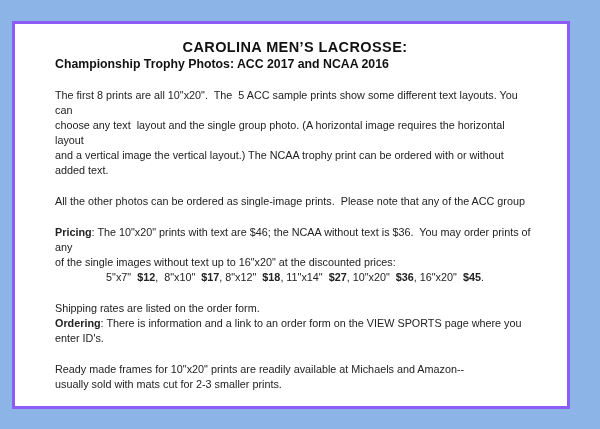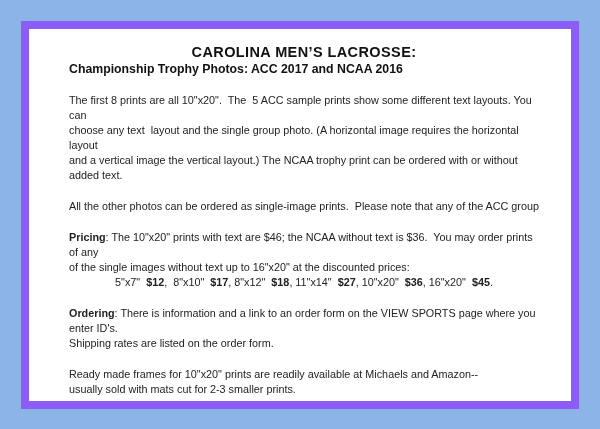--- a/index.html
+++ b/index.html
@@ -9,27 +9,27 @@
   body {
     width: 600px;
     height: 429px;
     background: #8db4e6;
     font-family: "Liberation Sans", sans-serif;
     position: relative;
     overflow: hidden;
   }
   .card {
     position: absolute;
-    left: 21px;
+    left: 12px;
     top: 21px;
     width: 558px;
     height: 388px;
     box-sizing: border-box;
     background: #ffffff;
-    border: 8px solid #8b5cf6;
+    border: 3px solid #8b5cf6;
     padding: 15px 32px 16px 40px;
     color: #1d1d1d;
   }
   .title {
     text-align: center;
     font-weight: bold;
     font-size: 14.5px;
     line-height: 16.5px;
     letter-spacing: 0.4px;
     color: #111;
@@ -80,21 +80,21 @@
       </div>
       <div class="paragraph">
         <div class="line"><span>All the other photos can be ordered as single-image prints.  Please note that any of the ACC group</span></div>
       </div>
       <div class="paragraph">
         <div class="line"><span class="bold">Pricing</span><span>: The 10"x20" prints with text are $46; the NCAA without text is $36.  You may order prints of any</span></div>
         <div class="line"><span>of the single images without text up to 16"x20" at the discounted prices:</span></div>
         <div class="line center"><span>5"x7"  </span><span class="bold">$12</span><span>,  8"x10"  </span><span class="bold">$17</span><span>, 8"x12"  </span><span class="bold">$18</span><span>, 11"x14"  </span><span class="bold">$27</span><span>, 10"x20"  </span><span class="bold">$36</span><span>, 16"x20"  </span><span class="bold">$45</span><span>.</span></div>
       </div>
       <div class="paragraph">
+        <div class="line"><span>Shipping rates are listed on the order form.</span></div>
         <div class="line"><span class="bold">Ordering</span><span>: There is information and a link to an order form on the VIEW SPORTS page where you enter ID's.</span></div>
-        <div class="line"><span>Shipping rates are listed on the order form.</span></div>
       </div>
       <div class="paragraph tight">
         <div class="line"><span>Ready made frames for 10"x20" prints are readily available at Michaels and Amazon--</span></div>
         <div class="line"><span>usually sold with mats cut for 2-3 smaller prints.</span></div>
       </div>
     </div>
 </div>
 
 </body></html>

